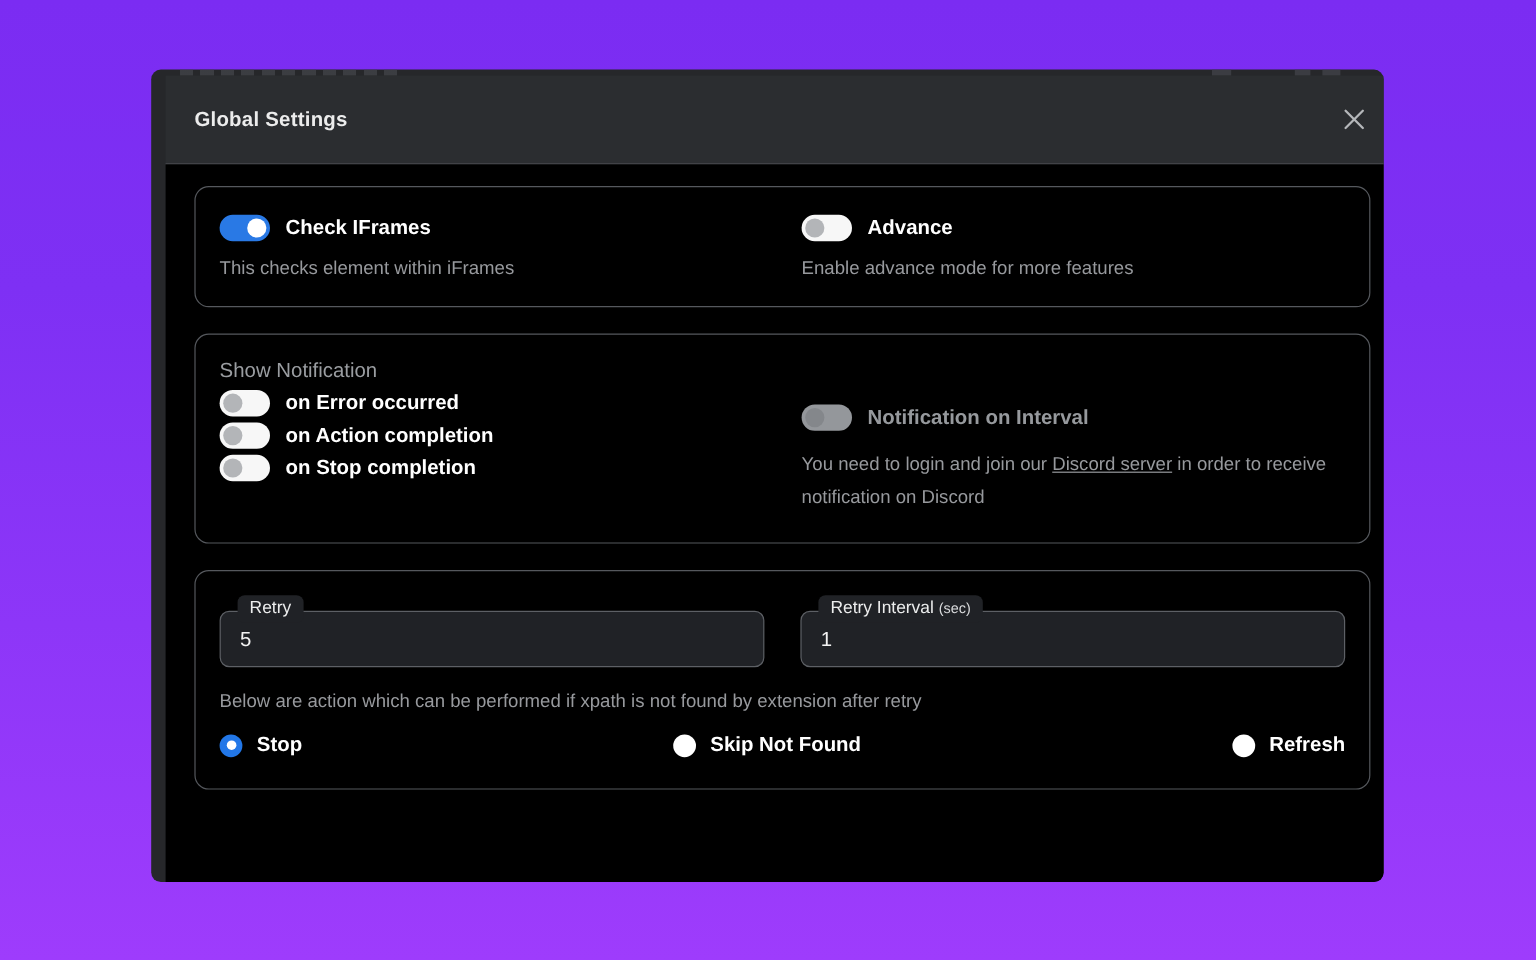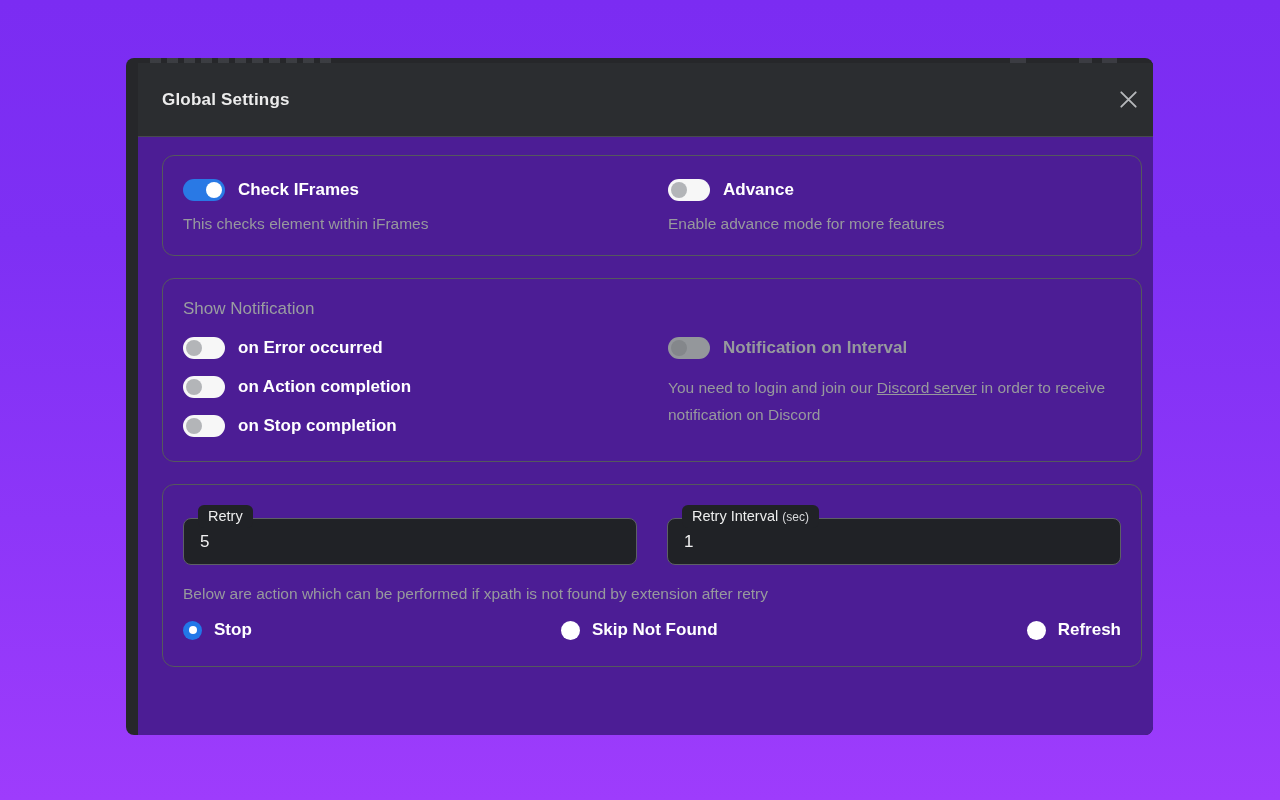--- a/index.html
+++ b/index.html
@@ -26,21 +26,21 @@
 
   .dialog-header {
     height:74px; flex:0 0 74px; background:#2b2d30; border-bottom:1px solid #47494e;
     display:flex; align-items:center; justify-content:space-between;
     padding:0 22px 0 24px;
   }
   .dialog-title { font-size:17px; font-weight:600; color:#ececec; letter-spacing:.2px; }
   .close-btn { width:30px; height:30px; display:flex; align-items:center; justify-content:center;
     cursor:pointer; background:none; border:none; }
 
-  .dialog-body { flex:1; background:#4c1d95; padding:18px 23px 0 24px; }
+  .dialog-body { flex:1; background:#000000; padding:18px 23px 0 24px; }
 
   .section { border:1px solid #55585d; border-radius:12px; }
   .section + .section { margin-top:22px; }
 
   
   .toggle { width:42px; height:22px; border-radius:11px; position:relative; flex:0 0 42px; cursor:pointer; }
   .toggle .knob { position:absolute; top:3px; width:16px; height:16px; border-radius:50%; }
   .toggle.on  { background:#2979e5; }
   .toggle.on .knob  { right:3px; background:#ffffff; }
   .toggle.off { background:#f7f7f7; }
@@ -54,21 +54,21 @@
 
   .desc { font-size:15.5px; color:#97999d; }
 
   
   .sec-general { padding:22px 20px; display:grid; grid-template-columns:485px 1fr; }
   .sec-general .desc { margin-top:13px; }
 
   
   .sec-notif { padding:20px 20px 24px; display:grid; grid-template-columns:485px 1fr; }
   .sec-heading { font-size:17px; color:#9a9da1; height:21px; }
-  .notif-left .toggle-row { margin-top:16px; height:23px; }
+  .notif-left .toggle-row { margin-top:4px; height:23px; }
   .notif-left .toggle-row:first-of-type { margin-top:16px; }
   .notif-right { padding-top:37px; }
   .notif-right .toggle-row { height:23px; }
   .notif-right .toggle-row + .toggle-row { margin-top:12px; }
   .sound-icon { margin-left:8px; display:inline-flex; align-items:center; }
   .discord-note { margin-top:15px; font-size:15.5px; line-height:27px; color:#97999d; max-width:450px; }
   .discord-note a { color:#97999d; text-decoration:underline; cursor:pointer; }
 
   
   .sec-retry { padding:33px 20px 26px; }

